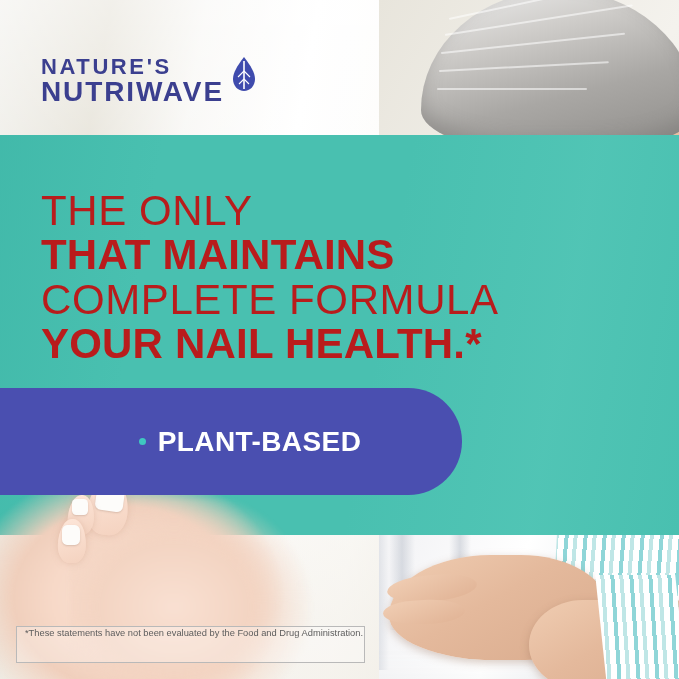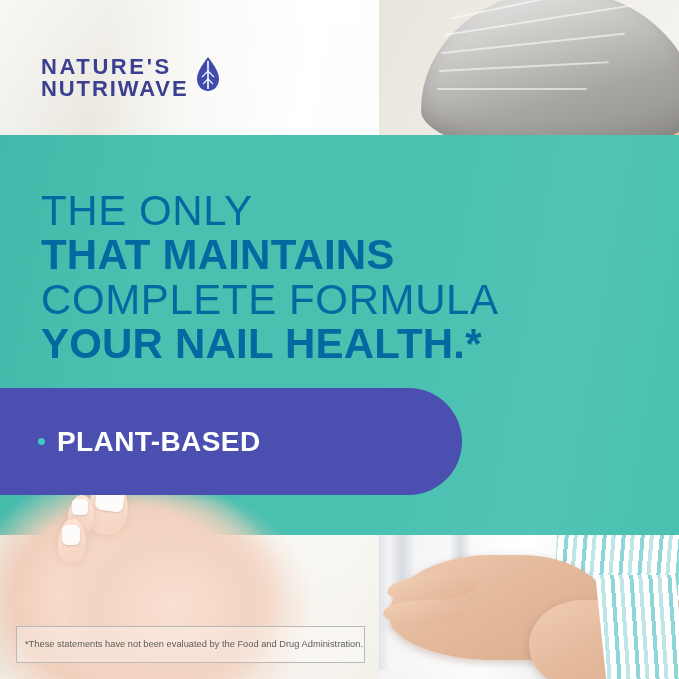--- a/index.html
+++ b/index.html
@@ -71,41 +71,41 @@
 
   
   .teal{position:absolute;left:0;top:135px;width:679px;height:400px;background:#49c0b0;}
   .teal-shade{position:absolute;inset:0;
     background:linear-gradient(100deg,rgba(60,180,165,.55) 0%,rgba(73,192,176,0) 22%,rgba(73,192,176,0) 55%,rgba(95,205,190,.35) 80%,rgba(73,192,176,0) 100%);}
 
   
   .logo{position:absolute;left:41px;top:56px;display:flex;align-items:flex-start;gap:9px;z-index:40;}
   .logo-text{line-height:1.02;}
   .logo-l1,.logo-l2{color:#3b3f8f;font-weight:700;font-size:22px;letter-spacing:2.6px;display:block;}
-  .logo-l2{font-size:22px;letter-spacing:1.9px;}
+  .logo-l2{font-size:28px;letter-spacing:1.9px;}
   .leaf{margin-top:1px;}
 
   
-  .headline{position:absolute;left:41px;top:189px;z-index:30;color:#0369a1;}
+  .headline{position:absolute;left:41px;top:189px;z-index:30;color:#b91c1c;}
   .hl{display:block;white-space:nowrap;line-height:1.055;letter-spacing:.6px;}
   .hl-light{font-weight:400;font-size:42px;}
   .hl-bold{font-weight:800;font-size:42px;letter-spacing:.2px;}
 
   
   .banner{position:absolute;left:0;top:388px;width:462px;height:107px;background:#4a4fb0;
-    border-radius:0 54px 54px 0;z-index:35;display:flex;flex-direction:column;justify-content:center;gap:4px;
+    border-radius:0 54px 54px 0;z-index:35;display:flex;flex-direction:row;justify-content:center;gap:4px;
     padding-left:38px;box-sizing:border-box;}
   .b-row{display:flex;align-items:center;gap:12px;}
   .b-dot{width:7px;height:7px;border-radius:50%;background:#3fc8c0;flex:none;}
   .b-text{color:#ffffff;font-weight:700;font-size:28px;letter-spacing:.4px;white-space:nowrap;}
 
   
   .disclaimer{position:absolute;left:16px;top:626px;width:349px;height:37px;
     border:1px solid #b9b9b9;box-sizing:border-box;background:rgba(255,255,255,.30);
-    display:flex;flex-direction:column;justify-content:center;padding:0 8px;z-index:40;}
+    display:flex;flex-direction:column;justify-content:flex-start;padding:0 8px;z-index:40;}
   .dl{color:#5d5d5d;font-size:9.3px;line-height:1.5;white-space:nowrap;}
 </style>
 </head>
 <body>
 
 <div id="ad">
 
   <div class="photo-bg"></div>
   <div class="bg-blur-band"></div>
 

